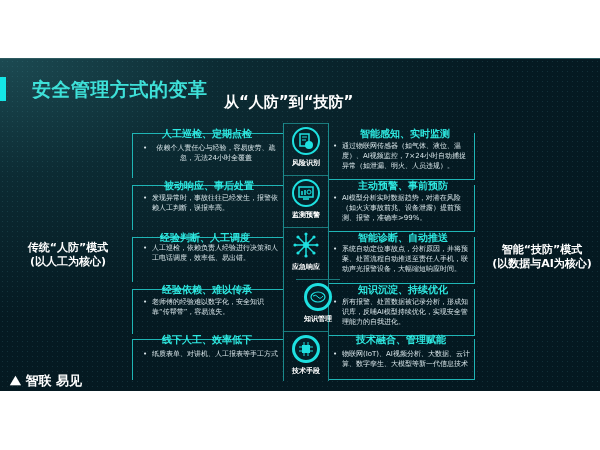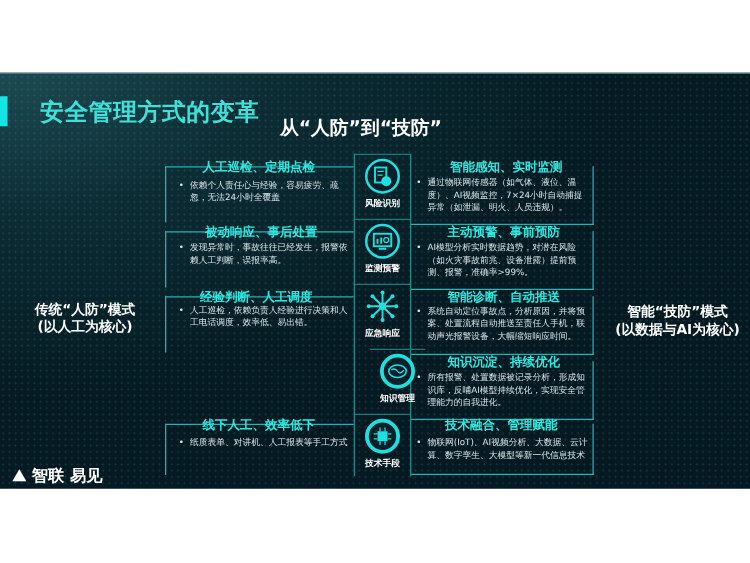--- a/index.html
+++ b/index.html
@@ -38,31 +38,36 @@
     <div>(以人工为核心)</div>
   </div>
   <div class="side-label" style="left:487px;top:184px;width:110px;">
     <div>智能“技防”模式</div>
     <div>(以数据与AI为核心)</div>
   </div>
 
   <div class="card" style="left:128px;top:68px;height:50px;">
     <div class="frame" style="left:4px;top:6px;width:150px;height:44px;border-right:none;border-bottom:none;"></div>
     <div class="ctitle" style="left:34px;top:0px;">人工巡检、定期点检</div>
-    <div class="cbody" style="left:24px;top:16px;width:128px;">依赖个人责任心与经验，容易疲劳、疏忽，无法24小时全覆盖</div>
+    <div class="cbody" style="left:24px;top:16px;width:128px;text-align:center;">依赖个人责任心与经验，容易疲劳、疏忽，无法24小时全覆盖</div>
   </div>
   <div class="card" style="left:128px;top:120px;height:50px;">
     <div class="frame" style="left:4px;top:6px;width:150px;height:44px;border-right:none;border-bottom:none;"></div>
     <div class="ctitle" style="left:36px;top:0px;">被动响应、事后处置</div>
     <div class="cbody" style="left:24px;top:14px;width:128px;">发现异常时，事故往往已经发生，报警依赖人工判断，误报率高。</div>
   </div>
   <div class="card" style="left:128px;top:172px;height:50px;">
     <div class="frame" style="left:4px;top:6px;width:150px;height:44px;border-right:none;border-bottom:none;"></div>
     <div class="ctitle" style="left:32px;top:0px;">经验判断、人工调度</div>
     <div class="cbody" style="left:24px;top:12px;width:128px;">人工巡检，依赖负责人经验进行决策和人工电话调度，效率低、易出错。</div>
+  </div>
+  <div class="card" style="left:128px;top:224px;height:50px;">
+    <div class="frame" style="left:4px;top:6px;width:150px;height:44px;border-right:none;border-bottom:none;"></div>
+    <div class="ctitle" style="left:34px;top:0px;">经验依赖、难以传承</div>
+    <div class="cbody" style="left:24px;top:14px;width:128px;">老师傅的经验难以数字化，安全知识靠“传帮带”，容易流失。</div>
   </div>
   <div class="card" style="left:128px;top:274px;height:50px;">
     <div class="frame" style="left:4px;top:6px;width:150px;height:40px;border-right:none;border-bottom:none;"></div>
     <div class="ctitle" style="left:34px;top:0px;">线下人工、效率低下</div>
     <div class="cbody" style="left:24px;top:16px;width:128px;">纸质表单、对讲机、人工报表等手工方式</div>
   </div>
 
   <div class="card" style="left:330px;top:68px;height:52px;">
     <div class="frame" style="left:-2px;top:6px;width:146px;height:46px;border-left:none;border-top:none;border-bottom:1px solid #1fb5b5;"></div>
     <div class="ctitle" style="left:30px;top:0px;">智能感知、实时监测</div>

